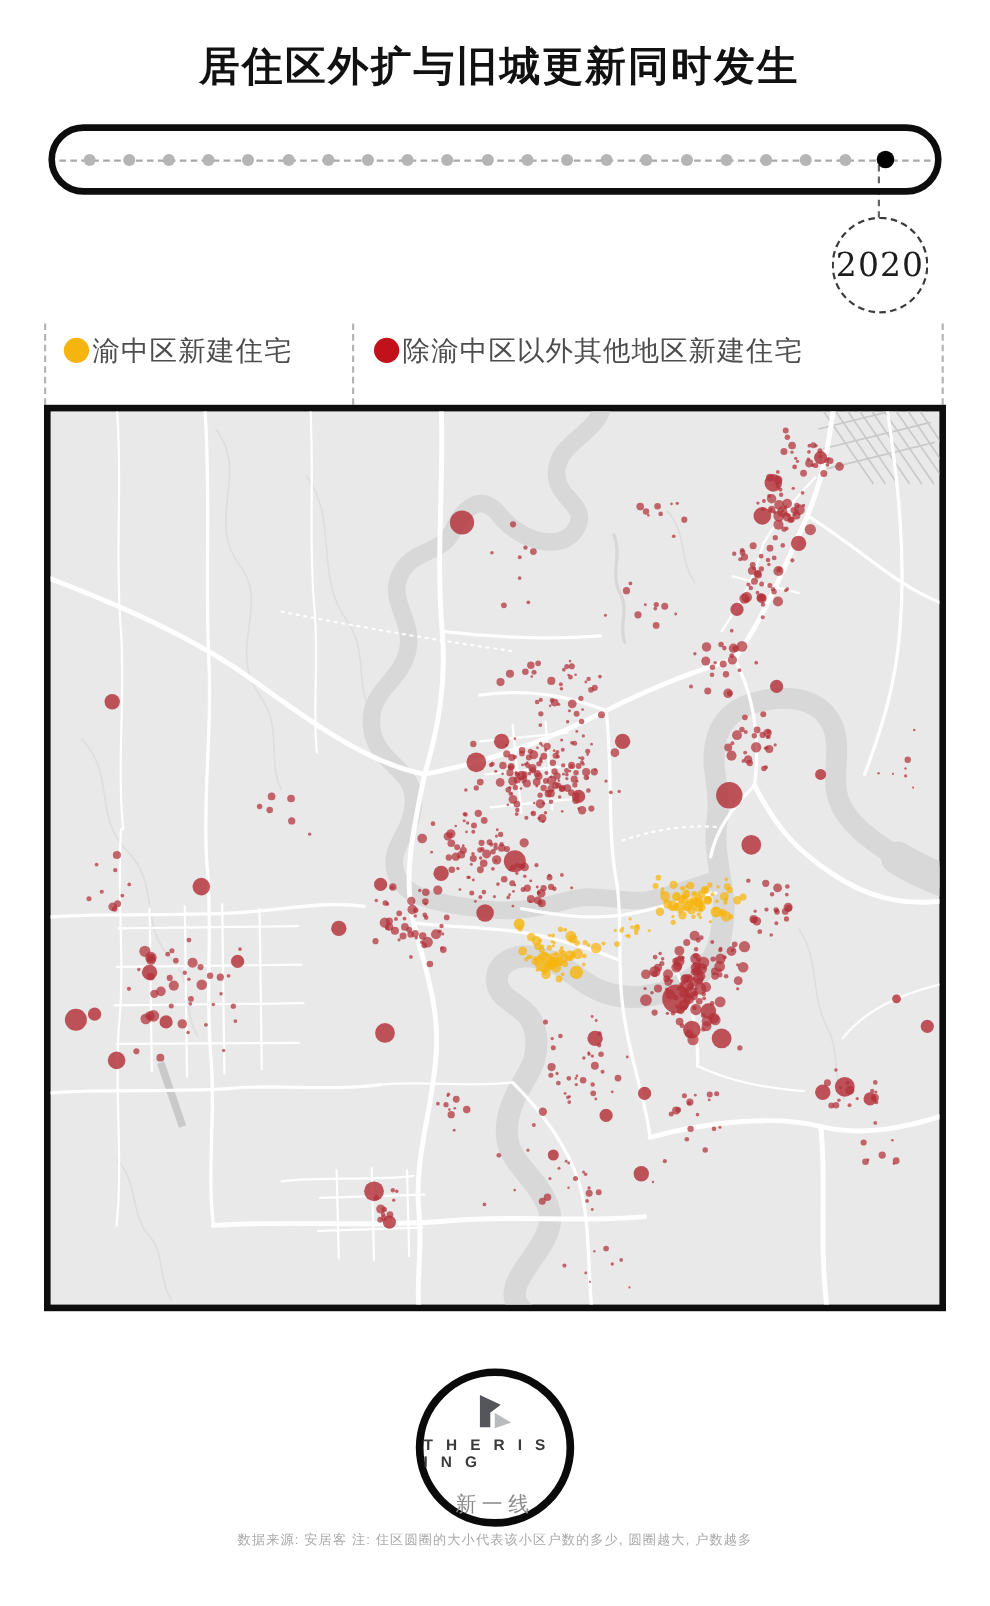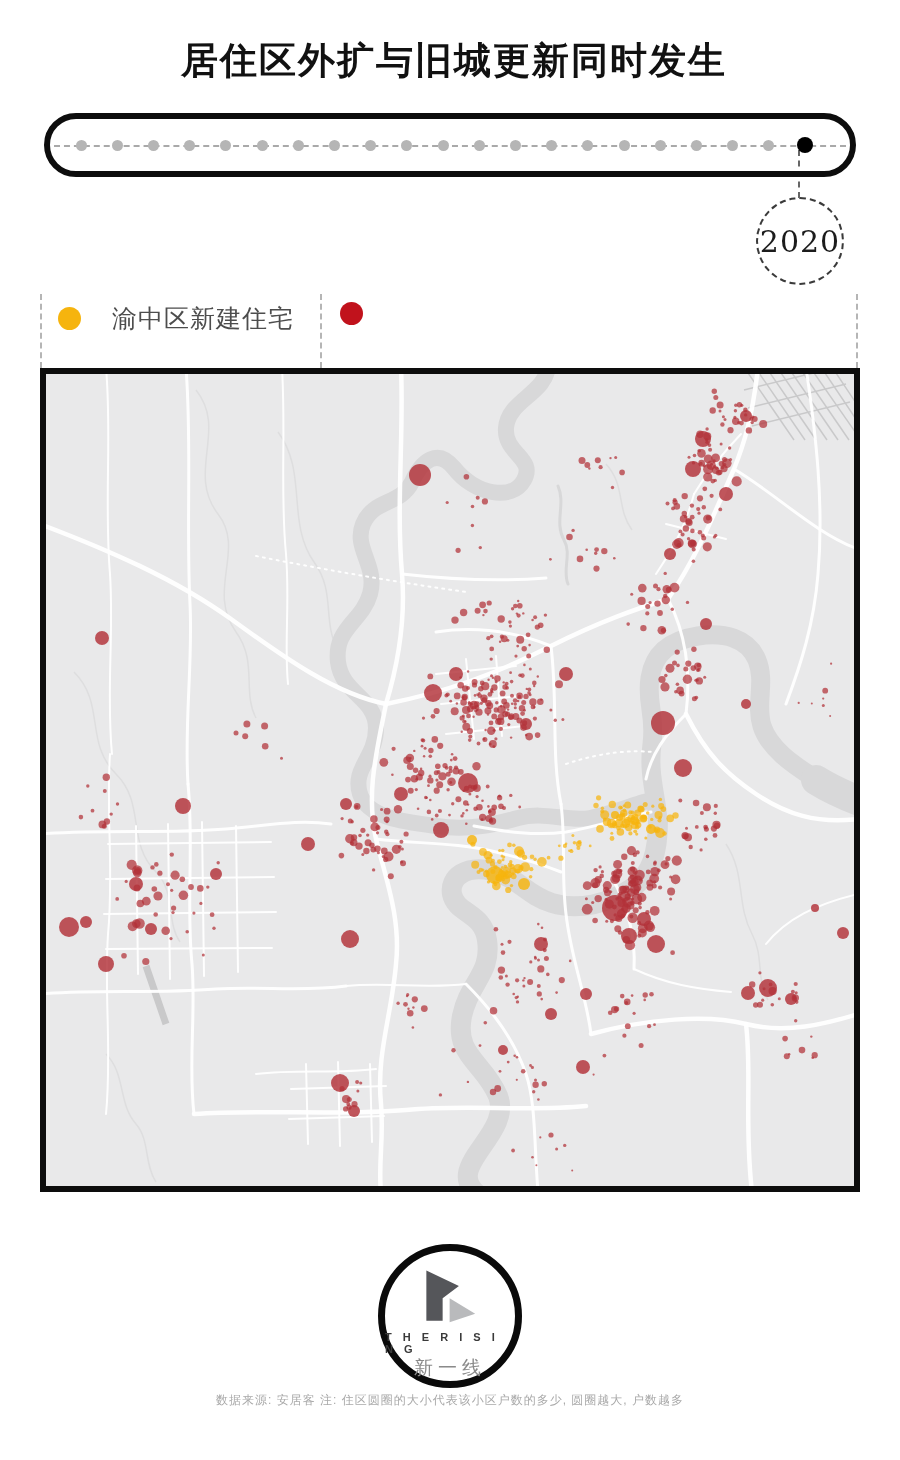--- a/index.html
+++ b/index.html
@@ -15,35 +15,35 @@
   .tick-sel{width:16px;height:16px;margin:-8px 0 0 -8px;background:#000;}
 
   .connector{position:absolute;left:798px;top:150px;height:48px;width:0;border-left:2px dashed #666;z-index:1;}
   .year-circle{position:absolute;left:756px;top:197px;width:88px;height:88px;box-sizing:border-box;
     border:2px dashed #3a3a3a;border-radius:50%;display:flex;align-items:center;justify-content:center;background:#fff;}
   .year-circle span{font-family:"DejaVu Serif","Liberation Serif",serif;font-size:30px;color:#1c1c1c;letter-spacing:1px;}
 
   .legend{position:absolute;left:40px;top:294px;width:818px;height:74px;box-sizing:border-box;
     border-left:2px dashed #b5b5b5;border-right:2px dashed #b5b5b5;display:flex;align-items:flex-start;}
   .legend-item{display:flex;align-items:center;padding-top:8px;}
-  .legend-item.first{flex:0 0 278px;padding-left:16px;box-sizing:border-box;gap:28px;}
+  .legend-item.first{flex:0 0 278px;padding-left:16px;box-sizing:border-box;}
   .legend-item.second{padding-left:18px;}
   .legend-divider{width:0;height:74px;border-left:2px dashed #b5b5b5;}
   .legend-dot{width:23px;height:23px;border-radius:50%;flex:0 0 auto;margin-right:3px;}
   .legend-label{font-size:25px;color:#4d4d4d;letter-spacing:1px;white-space:nowrap;}
 
   .map-frame{position:absolute;left:40px;top:368px;width:820px;height:824px;box-sizing:border-box;
     border:6px solid #0d0d0d;background:#e9e9ea;}
   .map-frame svg{display:block;width:808px;height:812px;}
 
   .logo{position:absolute;left:378px;top:1244px;width:144px;height:144px;box-sizing:border-box;
     border:7px solid #0a0a0a;border-radius:50%;background:#fff;display:flex;flex-direction:column;align-items:center;}
   .logo-mark{margin-top:14px;}
-  .logo-en{font-size:11px;font-weight:bold;color:#3a3a3a;letter-spacing:4px;margin-top:4px;}
-  .logo-zh{font-size:19px;color:#8a8a8a;letter-spacing:5px;margin-top:0;text-align:center;}
+  .logo-en{font-size:14px;font-weight:bold;color:#3a3a3a;letter-spacing:4px;margin-top:4px;}
+  .logo-zh{font-size:19px;color:#8a8a8a;letter-spacing:5px;margin-top:18px;text-align:center;}
 
   .footer{position:absolute;top:1392px;left:0;width:900px;text-align:center;
     font-size:12px;color:#a9a9a9;letter-spacing:1px;}
 </style>
 </head>
 <body>
 
 <h1 class="title">居住区外扩与旧城更新同时发生</h1>
 
 <div class="pill">
@@ -80,20 +80,21 @@
 </div>
 
 <div class="legend">
   <div class="legend-item first">
     <span class="legend-dot" style="background: rgb(246, 180, 14);"></span>
     <span class="legend-label">渝中区新建住宅</span>
   </div>
   <div class="legend-divider"></div>
   <div class="legend-item second">
     <span class="legend-dot" style="background: rgb(193, 18, 28);"></span>
+    <span class="legend-label">除渝中区以外其他地区新建住宅</span>
   </div>
 </div>
 
 <div class="map-frame">
   <svg id="map-svg" viewBox="0 0 808 812" preserveAspectRatio="none">
       <path d="M 150,16 C 182,56 140,98 172,140 C 200,176 160,216 190,258 C 212,288 196,318 210,344" fill="none" stroke="#dededf" stroke-width="1.5"></path>
       <path d="M 28,298 C 60,330 38,368 70,400 C 100,430 80,468 110,498 C 130,518 120,548 134,568" fill="none" stroke="#dededf" stroke-width="1.5"></path>
       <path d="M 232,58 C 262,98 240,148 268,188 C 290,218 276,248 292,276" fill="none" stroke="#dededf" stroke-width="1.5"></path>
       <path d="M 680,470 C 700,500 690,530 706,560 C 718,582 710,606 722,626" fill="none" stroke="#dededf" stroke-width="1.5"></path>
       <path d="M 560,90 C 580,112 570,134 586,156" fill="none" stroke="#dededf" stroke-width="1.5"></path>

